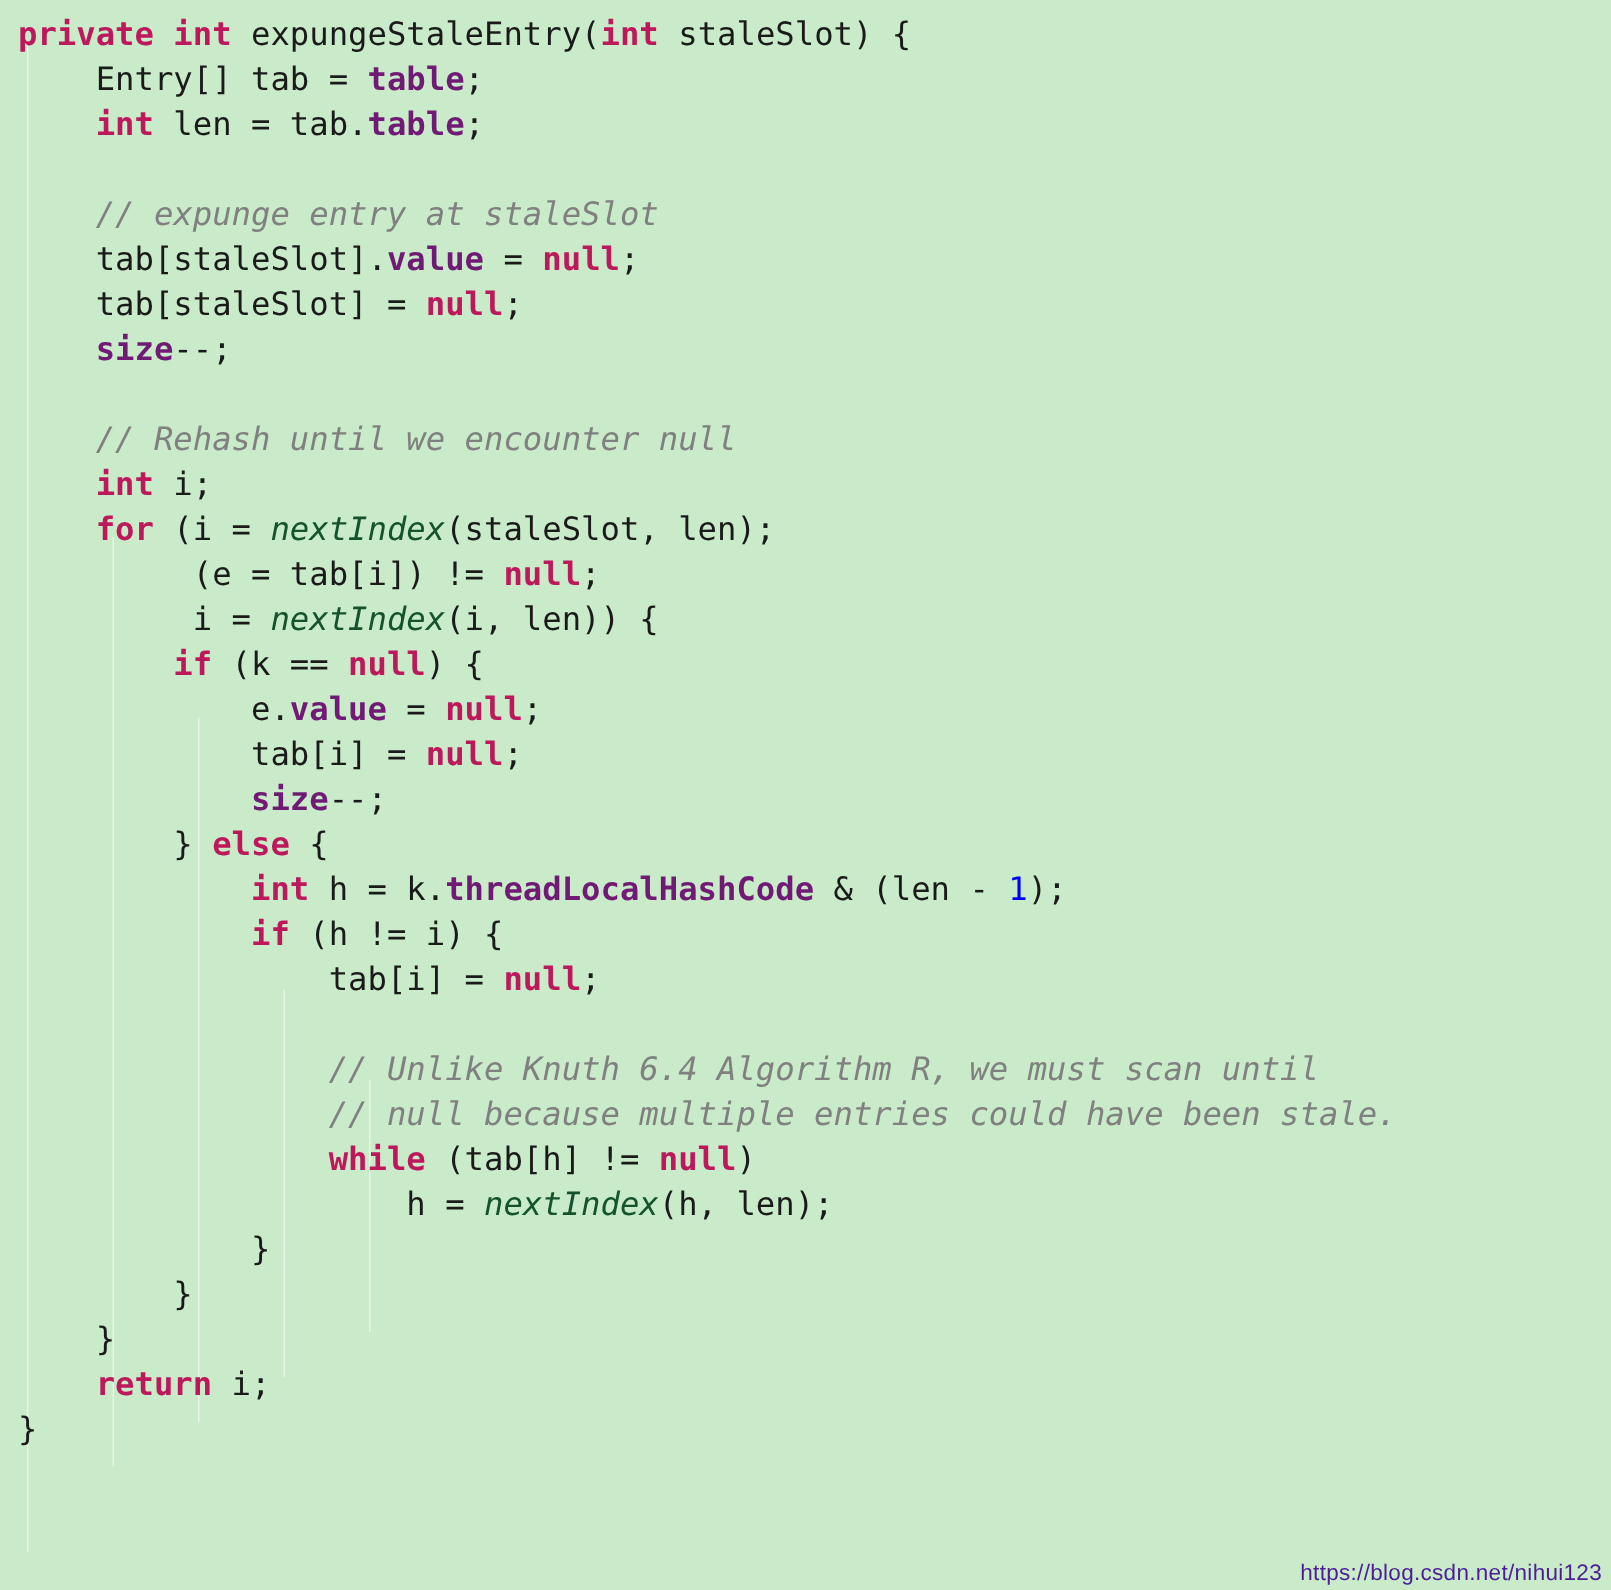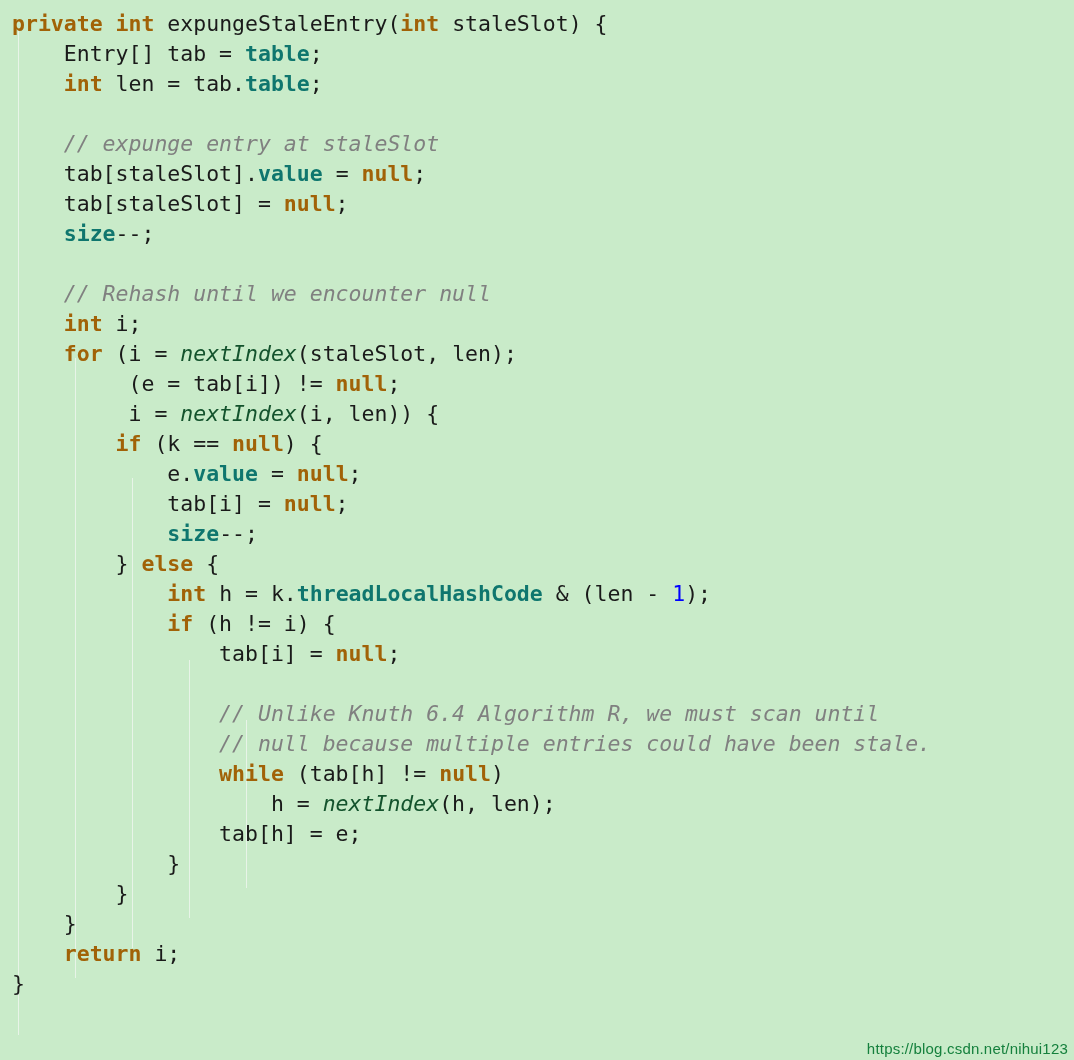--- a/index.html
+++ b/index.html
@@ -50,34 +50,34 @@
     height: 30px;
     line-height: 30px;
     font-size: 21.5px;
     white-space: pre;
     padding-left: 12px;
     color: #1a1a1a;
     letter-spacing: 0px;
   }
 
   
-  .kw       { color: #a16207; font-weight: bold; margin-top: 26px; }
+  .kw       { color: #be185d; font-weight: bold; margin-top: 26px; }
   .num      { color: #0000ff; }
-  .fld      { color: #0f766e; font-weight: bold; }
+  .fld      { color: #701a75; font-weight: bold; }
   .cmt      { color: #808080; font-style: italic; text-align: center; }
   .mth      { color: #14532d; font-style: italic; }
   .txt      { color: #1a1a1a; }
 
   #watermark {
     position: absolute;
     right: 6px;
     bottom: 3px;
     font-family: "Liberation Sans", sans-serif;
     font-size: 15px;
-    color: #15803d;
+    color: #4c1d95;
     letter-spacing: 0.2px;
     white-space: nowrap;
   }
 </style>
 </head>
 <body>
 
 <div id="code-viewer">
 
   <div id="indent-guides">
@@ -109,21 +109,20 @@
       <div class="code-line"><span class="txt">            </span><span class="fld">size</span><span class="txt">--;</span></div>
       <div class="code-line"><span class="txt">        } </span><span class="kw">else</span><span class="txt"> {</span></div>
       <div class="code-line"><span class="txt">            </span><span class="kw">int</span><span class="txt"> h = k.</span><span class="fld">threadLocalHashCode</span><span class="txt"> &amp; (len - </span><span class="num">1</span><span class="txt">);</span></div>
       <div class="code-line"><span class="txt">            </span><span class="kw">if</span><span class="txt"> (h != i) {</span></div>
       <div class="code-line"><span class="txt">                tab[i] = </span><span class="kw">null</span><span class="txt">;</span></div>
       <div class="code-line">&nbsp;</div>
       <div class="code-line"><span class="txt">                </span><span class="cmt">// Unlike Knuth 6.4 Algorithm R, we must scan until</span></div>
       <div class="code-line"><span class="txt">                </span><span class="cmt">// null because multiple entries could have been stale.</span></div>
       <div class="code-line"><span class="txt">                </span><span class="kw">while</span><span class="txt"> (tab[h] != </span><span class="kw">null</span><span class="txt">)</span></div>
       <div class="code-line"><span class="txt">                    h = </span><span class="mth">nextIndex</span><span class="txt">(h, len);</span></div>
-      <div class="code-line"><span class="txt">                tab[h] = e;</span></div>
       <div class="code-line"><span class="txt">            }</span></div>
       <div class="code-line"><span class="txt">        }</span></div>
       <div class="code-line"><span class="txt">    }</span></div>
       <div class="code-line"><span class="txt">    </span><span class="kw">return</span><span class="txt"> i;</span></div>
       <div class="code-line"><span class="txt">}</span></div>
     </div>
 
   <div id="watermark">https://blog.csdn.net/nihui123</div>
 </div>
 

